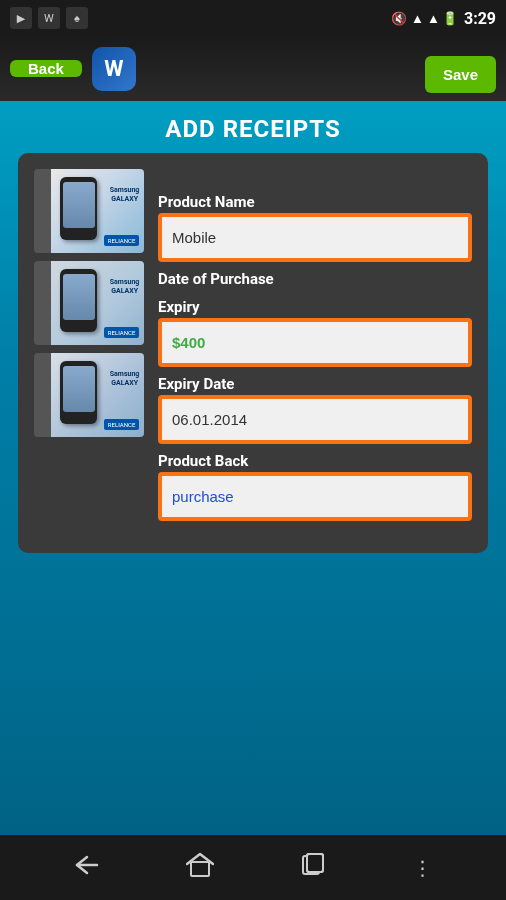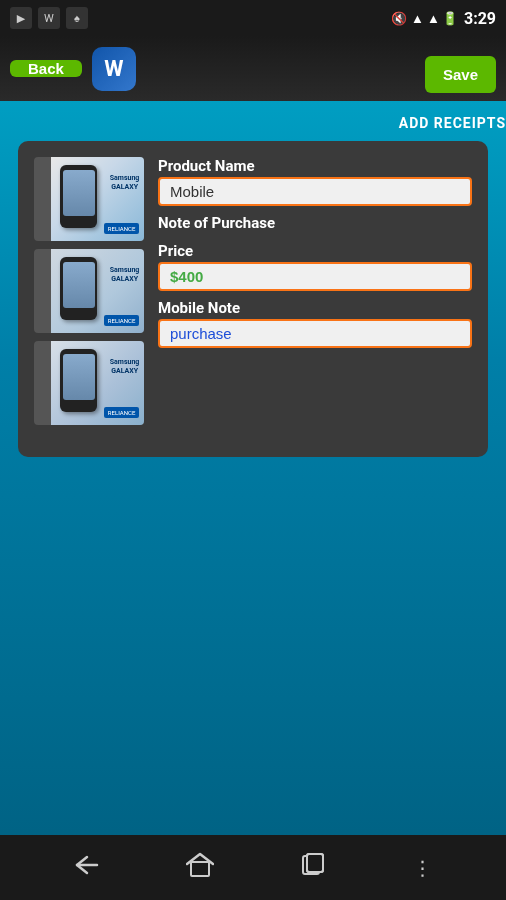--- a/index.html
+++ b/index.html
@@ -113,24 +113,23 @@
     }
 
     
     .page-title-bar {
       padding: 14px 0 10px 0;
       text-align: center;
       flex-shrink: 0;
     }
     .page-title {
       color: #fff;
-      font-size: 14px;
+      font-size: 24px;
       font-weight: bold;
       letter-spacing: 1px;
-      text-align: right;
     }
 
     
     .card {
       background: #3a3a3a;
       border-radius: 10px;
       margin: 0 18px;
       padding: 16px 16px 20px 16px;
       flex-shrink: 0;
     }
@@ -199,35 +198,36 @@
       font-size: 6px;
       padding: 2px 4px;
       border-radius: 2px;
     }
 
     .form-fields {
       flex: 1;
       display: flex;
       flex-direction: column;
       gap: 8px;
+      margin-top: 24px;
     }
 
     .field-label {
       color: #fff;
       font-size: 15px;
       font-weight: bold;
       margin-bottom: 2px;
     }
 
     .field-input {
       width: 100%;
       background: #f0f0f0;
-      border: 2px solid #f97316;
+      border: 4px solid #f97316;
       border-radius: 4px;
-      padding: 4px 10px;
+      padding: 12px 10px;
       font-size: 15px;
       color: #333;
       outline: none;
     }
 
     .field-input.price-green {
       color: #44aa44;
       font-weight: bold;
     }
 
@@ -328,31 +328,35 @@
     </div>
 
     <div class="form-fields">
 
       <div>
         <div class="field-label">Product Name</div>
         <input class="field-input" type="text" value="Mobile" style="">
       </div>
 
       <div>
-        <div class="field-label">Note of Purchase</div>
-      </div>
-
-      <div>
-        <div class="field-label">Price</div>
+        <div class="field-label">Date of Purchase</div>
+      </div>
+
+      <div>
+        <div class="field-label">Expiry</div>
         <input class="field-input price-green" type="text" value="$400" style="">
       </div>
 
-
-      <div>
-        <div class="field-label">Mobile Note</div>
+      <div>
+        <div class="field-label">Expiry Date</div>
+        <input class="field-input" type="text" value="06.01.2014" style="">
+      </div>
+
+      <div>
+        <div class="field-label">Product Back</div>
         <input class="field-input note-input" type="text" value="purchase" style="">
       </div>
     </div>
   </div>
 
 </div>
 
 <div class="spacer"></div>
 
 <div class="bottom-nav">

